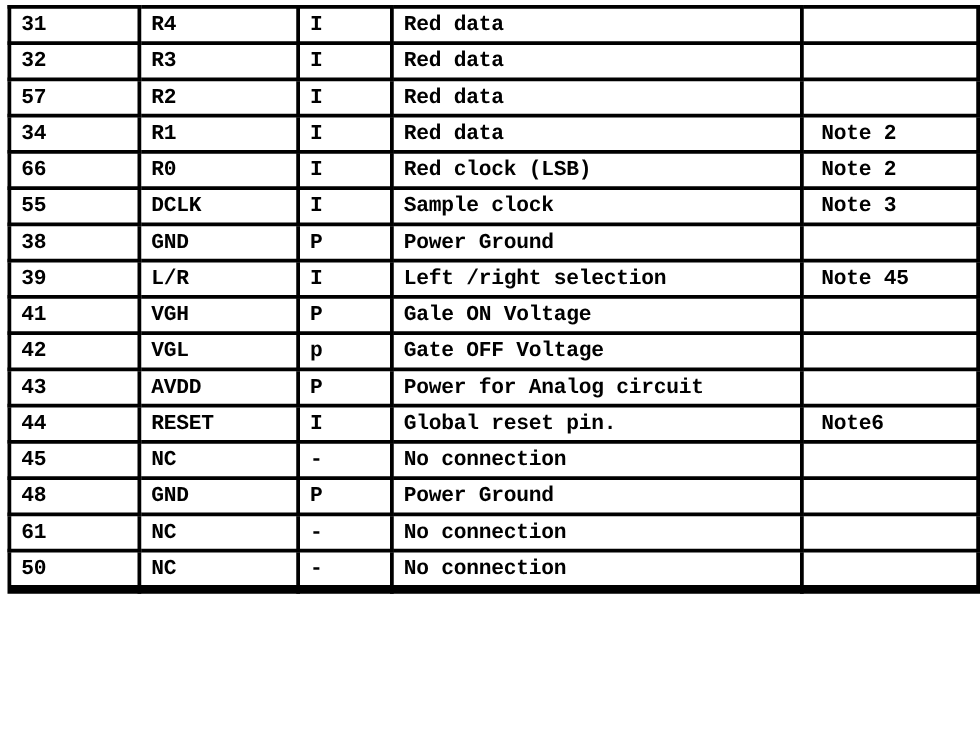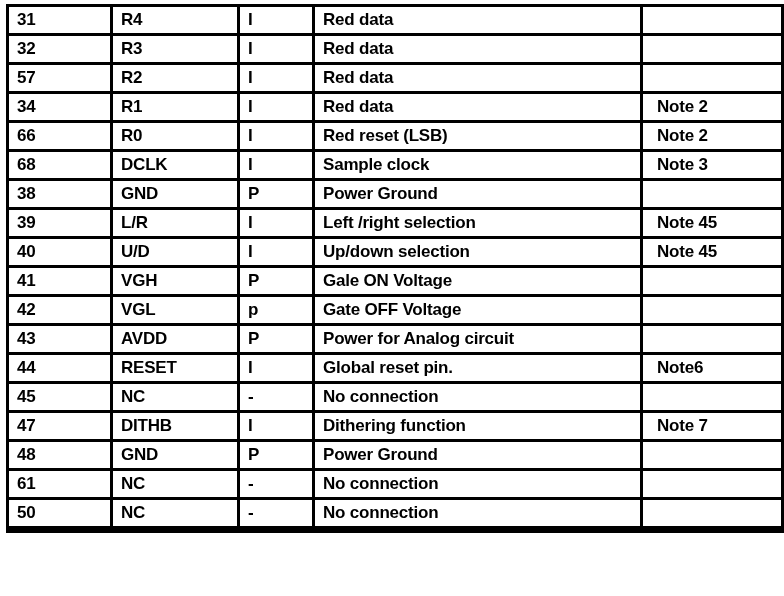--- a/index.html
+++ b/index.html
@@ -5,21 +5,21 @@
   html, body {
     margin: 0;
     padding: 0;
     background: #ffffff;
   }
   .page {
     position: relative;
     width: 784px;
     height: 596px;
     background: #ffffff;
-    font-family: Liberation Sans, sans-serif;
+    font-family: Liberation Mono, monospace;
     overflow: hidden;
   }
   table.pin-table {
     position: absolute;
     left: 6px;
     top: 4px;
     width: 775px;
     border-collapse: collapse;
     table-layout: fixed;
     border: 3px solid #000000;
@@ -80,49 +80,42 @@
     <td class="c-pin">34</td>
     <td class="c-sym">R1</td>
     <td class="c-io">I</td>
     <td class="c-desc">Red data</td>
     <td class="c-note">Note 2</td>
   </tr>
         <tr>
     <td class="c-pin">66</td>
     <td class="c-sym">R0</td>
     <td class="c-io">I</td>
-    <td class="c-desc">Red reset (LSB)</td>
+    <td class="c-desc">Red clock (LSB)</td>
     <td class="c-note">Note 2</td>
   </tr>
         <tr>
-    <td class="c-pin">68</td>
+    <td class="c-pin">55</td>
     <td class="c-sym">DCLK</td>
     <td class="c-io">I</td>
     <td class="c-desc">Sample clock</td>
     <td class="c-note">Note 3</td>
   </tr>
         <tr>
     <td class="c-pin">38</td>
     <td class="c-sym">GND</td>
     <td class="c-io">P</td>
     <td class="c-desc">Power Ground</td>
     <td class="c-note"></td>
   </tr>
         <tr>
     <td class="c-pin">39</td>
     <td class="c-sym">L/R</td>
     <td class="c-io">I</td>
     <td class="c-desc">Left /right selection</td>
-    <td class="c-note">Note 45</td>
-  </tr>
-        <tr>
-    <td class="c-pin">40</td>
-    <td class="c-sym">U/D</td>
-    <td class="c-io">I</td>
-    <td class="c-desc">Up/down selection</td>
     <td class="c-note">Note 45</td>
   </tr>
         <tr>
     <td class="c-pin">41</td>
     <td class="c-sym">VGH</td>
     <td class="c-io">P</td>
     <td class="c-desc">Gale ON Voltage</td>
     <td class="c-note"></td>
   </tr>
         <tr>
@@ -147,27 +140,20 @@
     <td class="c-note">Note6</td>
   </tr>
         <tr>
     <td class="c-pin">45</td>
     <td class="c-sym">NC</td>
     <td class="c-io">-</td>
     <td class="c-desc">No connection</td>
     <td class="c-note"></td>
   </tr>
         <tr>
-    <td class="c-pin">47</td>
-    <td class="c-sym">DITHB</td>
-    <td class="c-io">I</td>
-    <td class="c-desc">Dithering function</td>
-    <td class="c-note">Note 7</td>
-  </tr>
-        <tr>
     <td class="c-pin">48</td>
     <td class="c-sym">GND</td>
     <td class="c-io">P</td>
     <td class="c-desc">Power Ground</td>
     <td class="c-note"></td>
   </tr>
         <tr>
     <td class="c-pin">61</td>
     <td class="c-sym">NC</td>
     <td class="c-io">-</td>

